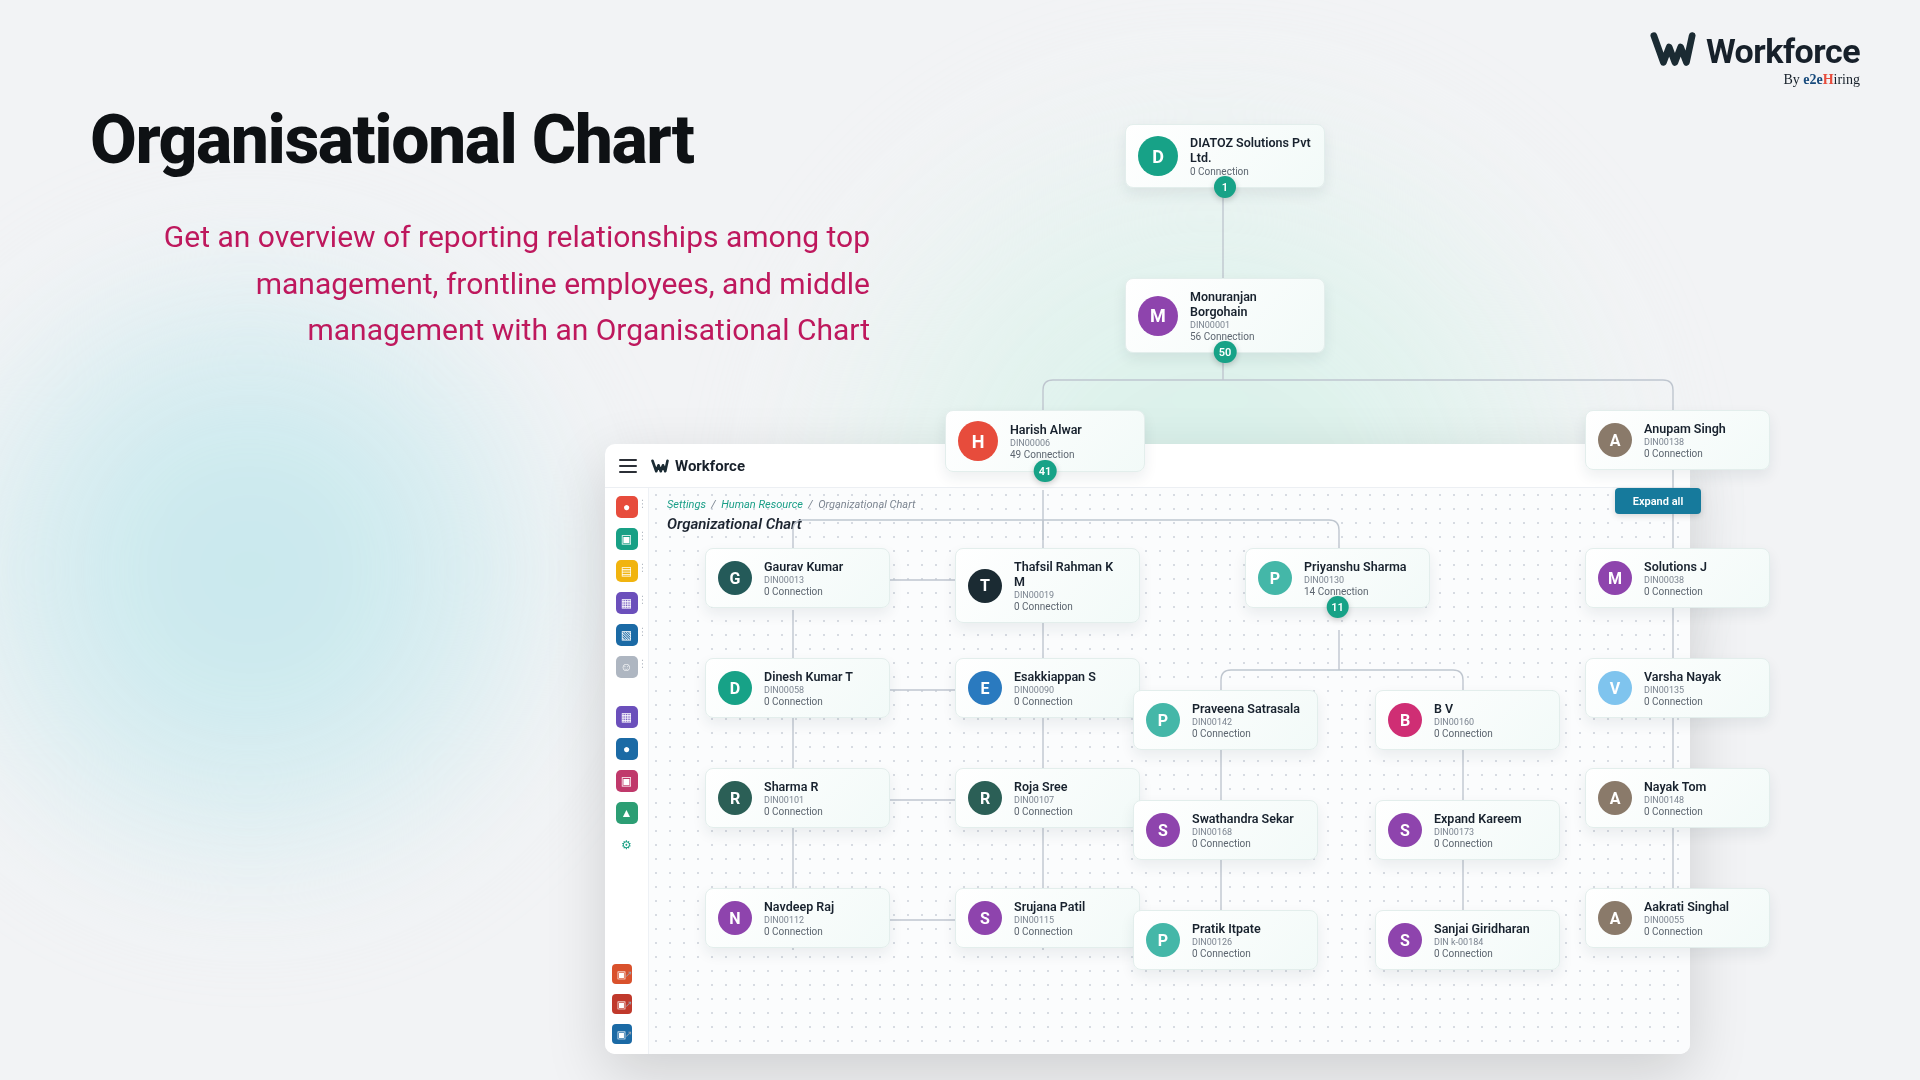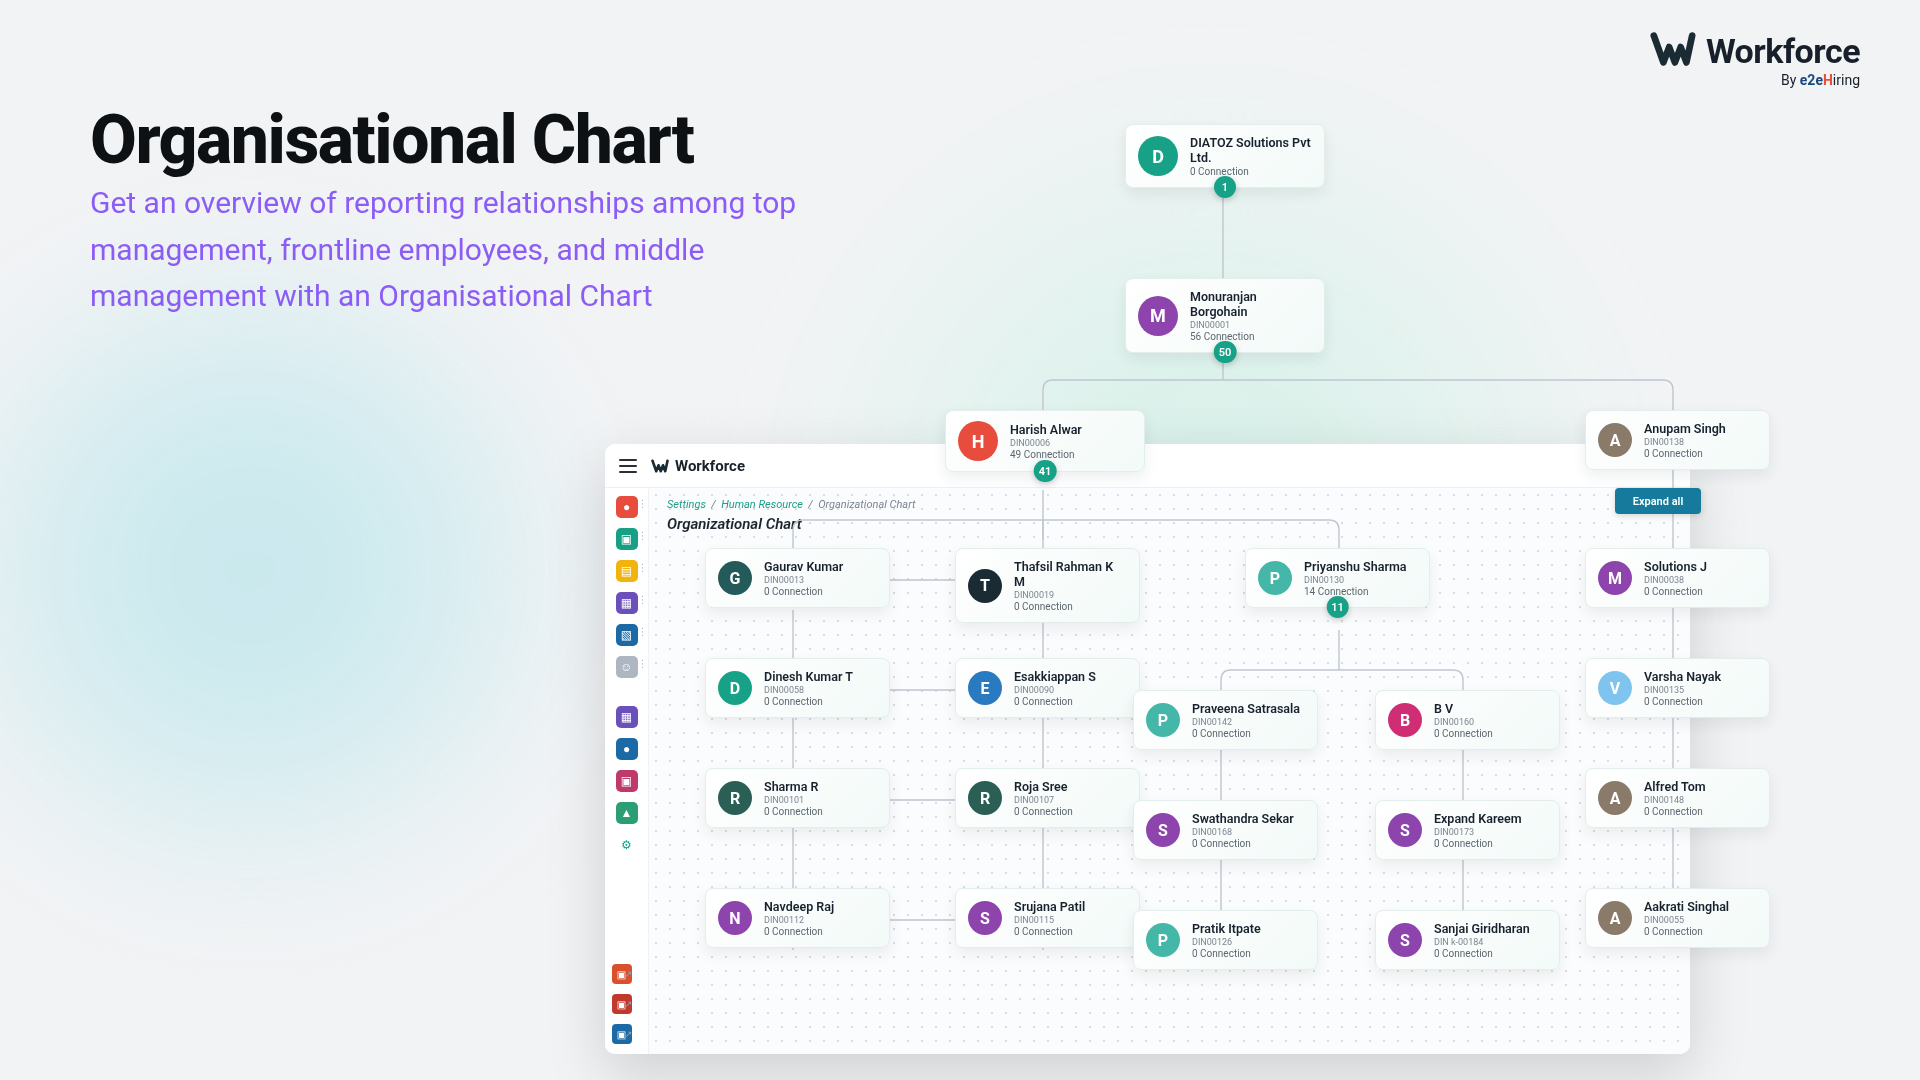--- a/index.html
+++ b/index.html
@@ -12,28 +12,28 @@
   
   .bg-glow { position:absolute; border-radius:50%; filter: blur(60px); opacity:.9; z-index:0; }
   .glow1 { width:700px; height:700px; left:-100px; top:220px; background: radial-gradient(circle,#bfe6ec 0%,#d3ecf0 40%, transparent 70%); }
   .glow2 { width:900px; height:900px; right:260px; top:60px; background: radial-gradient(circle,#d2f0e8 0%,#e2f3ee 40%, transparent 70%); }
 
   
   .brand { position:absolute; top:26px; right:60px; text-align:right; z-index:5; }
   .brand-row { display:flex; align-items:center; gap:10px; }
   .brand-mark svg { width:46px; height:46px; }
   .brand-name { font-size:34px; font-weight:700; color:#17202a; letter-spacing:-.5px;}
-  .brand-sub { font-size:14px; color:#17202a; margin-top:-4px; }
+  .brand-sub { font-size:14px; color:#17202a; margin-top:-4px;font-family:Liberation Serif, serif; }
   .brand-sub .e2e-e { color:#174a7c; font-weight:700;}
   .brand-sub .e2e-h { color:#e74c3c; font-weight:700;}
 
   
   .hero { position:absolute; left:90px; top:100px; width:780px; z-index:3; }
-  .hero h1 { font-size:68px; font-weight:800; color:#0e1114; letter-spacing:-1.5px; }
-  .hero p  { font-size:30px; line-height:1.55; color:#8b5cf6; text-align:left; font-weight:400; }
+  .hero h1 { font-size:68px; font-weight:800; color:#0e1114; letter-spacing:-1.5px; margin-bottom:34px; }
+  .hero p  { font-size:30px; line-height:1.55; color:#be185d; text-align:right; font-weight:400; }
 
   
   .app-window {
     position:absolute; left:605px; top:444px; width:1085px; height:610px;
     background:#fff; border-radius:10px; box-shadow: 0 20px 60px rgba(0,0,0,.15);
     z-index:2; overflow:hidden;
   }
   .app-titlebar { height:44px; display:flex; align-items:center; padding:0 14px; border-bottom:1px solid #eceff3; }
   .hamburger { width:18px; height:14px; display:flex; flex-direction:column; justify-content:space-between; margin-right:14px;}
   .hamburger span { height:2px; background:#2b2f36; border-radius:1px;}
@@ -347,21 +347,21 @@
     <div class="avatar c-purple">S</div>
     <div class="meta">
         <div class="nm">Expand Kareem</div>
         <div class="id">DIN00173</div>
         <div class="cn">0 Connection</div>
       </div>
   </div>
   <div class="card small" style="left:980px; top:658px;">
     <div class="avatar c-taupe">A</div>
     <div class="meta">
-        <div class="nm">Alfred Tom</div>
+        <div class="nm">Nayak Tom</div>
         <div class="id">DIN00148</div>
         <div class="cn">0 Connection</div>
       </div>
   </div>
 
   <div class="card small" style="left:100px; top:778px;">
     <div class="avatar c-purple">N</div>
     <div class="meta">
         <div class="nm">Navdeep Raj</div>
         <div class="id">DIN00112</div>

